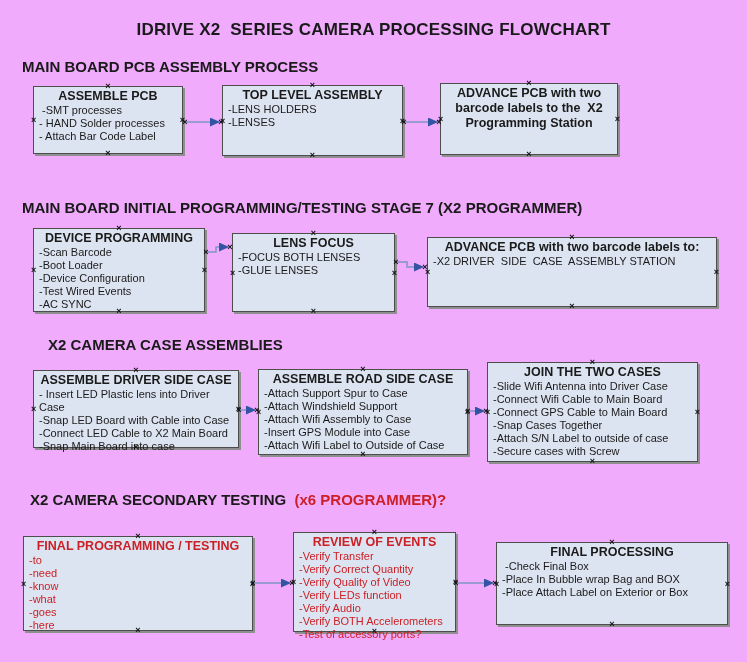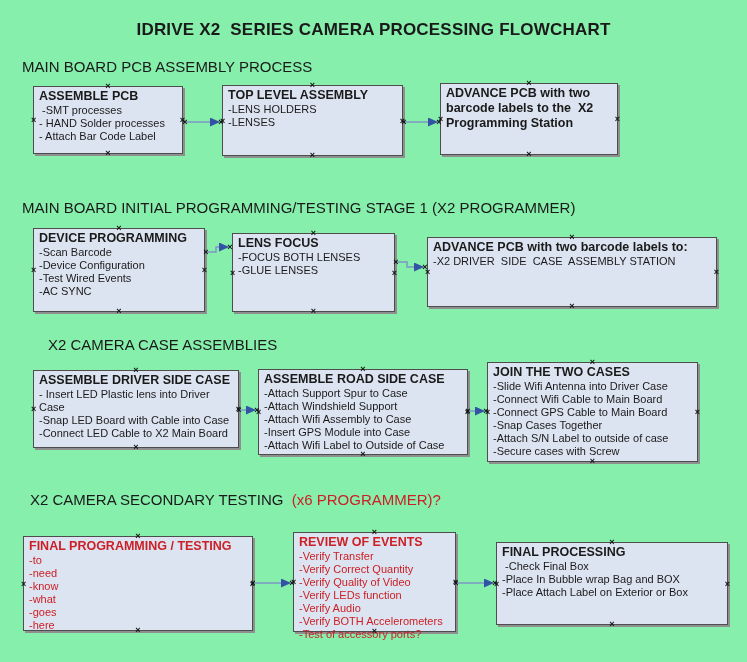--- a/index.html
+++ b/index.html
@@ -7,39 +7,39 @@
     --box-fill:#dde4f1;
     --box-border:#4d4d4d;
     --box-shadow:#8f8f8f;
     --arrow-line:#7e97c3;
     --arrow-head:#3353a4;
     --ink:#1a1a1a;
     --ax-glyph:"×";
   }
   html,body{margin:0;padding:0;background:#fff;}
   .canvas{
-    position:relative;width:747px;height:662px;background:#86efac;
+    position:relative;width:747px;height:662px;background:#f0abfc;
     font-family:"Liberation Sans","DejaVu Sans",sans-serif;color:var(--ink);
     overflow:hidden;
   }
   .doc-title{
     position:absolute;top:20px;left:0;width:747px;text-align:center;
     font-size:17px;font-weight:700;white-space:pre;letter-spacing:.2px;
   }
   .sec-h{
-    position:absolute;font-size:15px;font-weight:400;white-space:pre;
+    position:absolute;font-size:15px;font-weight:700;white-space:pre;
   }
   .sec-h .red{color:var(--accent-red);}
   .fcbox{
     position:absolute;background:var(--box-fill);
     border:1.4px solid var(--box-border);
     box-shadow:2px 2px 0 var(--box-shadow);
     padding:2px 5px 0 5px;box-sizing:border-box;overflow:visible;
   }
-  .fcbox .bt{font-size:12.5px;font-weight:700;line-height:15px;white-space:pre-wrap;}
+  .fcbox .bt{font-size:12.5px;font-weight:700;line-height:15px;white-space:pre-wrap;text-align:center;}
   .fcbox .bi{font-size:11px;line-height:13px;}
   .fcbox .bi div{white-space:pre-wrap;}
   .fcbox.red .bt,.fcbox.red .bi{color:var(--accent-red);}
   
   .fcbox::before,.fcbox::after{
     content:var(--ax-glyph);position:absolute;left:50%;transform:translateX(-50%);
     font-size:9px;line-height:9px;font-weight:700;color:#111;
   }
   .fcbox::before{top:-5px;}
   .fcbox::after{bottom:-5px;}
@@ -56,21 +56,21 @@
     font-family:"Liberation Sans","DejaVu Sans",sans-serif;}
 </style>
 </head>
 <body>
 
 <div class="canvas">
 
   <div class="doc-title">IDRIVE X2  SERIES CAMERA PROCESSING FLOWCHART</div>
 
   <div class="sec-h" style="left:22px;top:58px">MAIN BOARD PCB ASSEMBLY PROCESS</div>
-  <div class="sec-h" style="left:22px;top:199px">MAIN BOARD INITIAL PROGRAMMING/TESTING STAGE 1 (X2 PROGRAMMER)</div>
+  <div class="sec-h" style="left:22px;top:199px">MAIN BOARD INITIAL PROGRAMMING/TESTING STAGE 7 (X2 PROGRAMMER)</div>
   <div class="sec-h" style="left:48px;top:336px">X2 CAMERA CASE ASSEMBLIES</div>
   <div class="sec-h" style="left:30px;top:491px"><span>X2 CAMERA SECONDARY TESTING  </span><span class="red">(x6 PROGRAMMER)?</span></div>
 
   <div class="fcbox" style="left:33px;top:86px;width:150px;height:68px">
     <i class="ax l">×</i>
     <i class="ax r">×</i>
     <div class="bt">ASSEMBLE PCB</div>
     <div class="bi">
         <div> -SMT processes</div>
         <div>- HAND Solder processes</div>
@@ -92,20 +92,21 @@
     <div class="bt">ADVANCE PCB with two barcode labels to the  X2 Programming Station</div>
     <div class="bi"></div>
   </div>
 
   <div class="fcbox" style="left:33px;top:228px;width:172px;height:84px">
     <i class="ax l">×</i>
     <i class="ax r">×</i>
     <div class="bt">DEVICE PROGRAMMING</div>
     <div class="bi">
         <div>-Scan Barcode</div>
+        <div>-Boot Loader</div>
         <div>-Device Configuration</div>
         <div>-Test Wired Events</div>
         <div>-AC SYNC</div>
       </div>
   </div>
   <div class="fcbox" style="left:232px;top:233px;width:163px;height:79px">
     <i class="ax l">×</i>
     <i class="ax r">×</i>
     <div class="bt">LENS FOCUS</div>
     <div class="bi">
@@ -123,20 +124,21 @@
   </div>
 
   <div class="fcbox" style="left:33px;top:370px;width:206px;height:78px">
     <i class="ax l">×</i>
     <i class="ax r">×</i>
     <div class="bt">ASSEMBLE DRIVER SIDE CASE</div>
     <div class="bi">
         <div>- Insert LED Plastic lens into Driver Case</div>
         <div>-Snap LED Board with Cable into Case</div>
         <div>-Connect LED Cable to X2 Main Board</div>
+        <div>-Snap Main Board into case</div>
       </div>
   </div>
   <div class="fcbox" style="left:258px;top:369px;width:210px;height:86px">
     <i class="ax l">×</i>
     <i class="ax r">×</i>
     <div class="bt">ASSEMBLE ROAD SIDE CASE</div>
     <div class="bi">
         <div>-Attach Support Spur to Case</div>
         <div>-Attach Windshield Support</div>
         <div>-Attach Wifi Assembly to Case</div>

